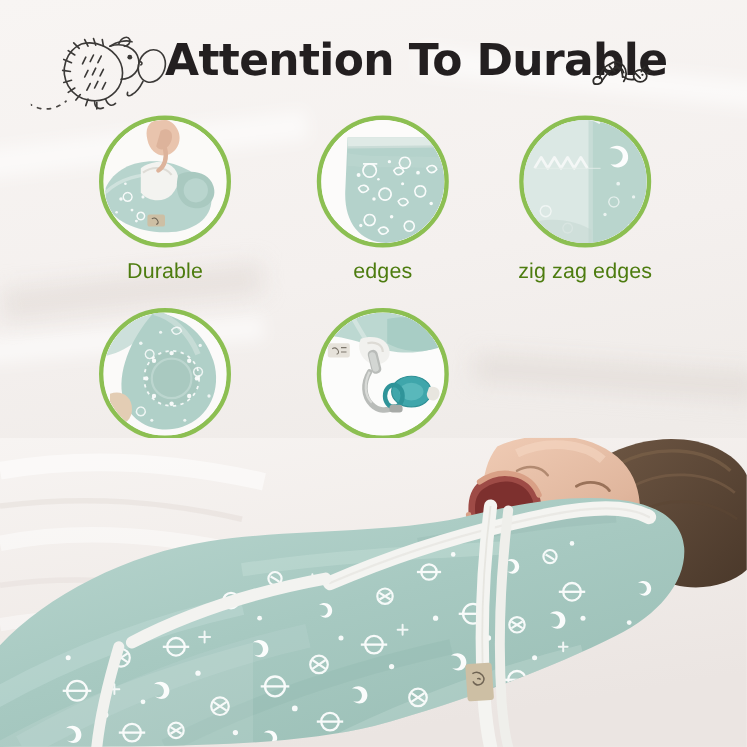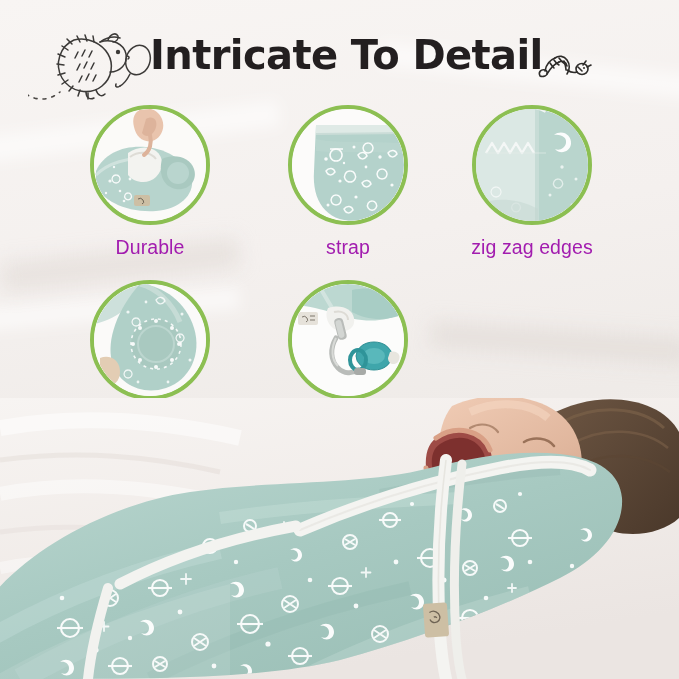--- a/index.html
+++ b/index.html
@@ -31,21 +31,21 @@
   
   .feat{position:absolute;width:128px;}
   .circ{
     position:relative;width:112px;height:112px;border-radius:50%;
     border:4px solid #8cbf52;overflow:hidden;background:#fbfbfa;
     margin:0 auto;
   }
   .circ-in{position:absolute;inset:0;overflow:hidden;border-radius:50%;}
   .cap{
     margin-top:11px;text-align:center;
-    font-size:19.5px;line-height:23px;color:#a21caf;font-weight:400;
+    font-size:19.5px;line-height:23px;color:#4d7c0f;font-weight:400;
     letter-spacing:.1px;white-space:nowrap;
   }
   .cap span{display:block;}
 
   
   #photo{position:absolute;left:0;top:398px;width:679px;height:281px;overflow:hidden;}
 
   svg{display:block;}
 </style>
 </head>
@@ -87,21 +87,21 @@
 
         <ellipse cx="110" cy="48" rx="12" ry="15" transform="rotate(18 110 48)"></ellipse>
         <path d="M102 62 C 99 68, 96 72, 92 74"></path>
         <path d="M92 74 C 89 76, 87 75, 88 72"></path>
       </g>
 
       <path d="M-2 82 C 10 90, 22 88, 32 80" fill="none" stroke="#4a4744" stroke-width="1.6" stroke-linecap="round" stroke-dasharray="3 6"></path>
     </svg>
   </div>
 
-  <div class="title">Intricate To Detail</div>
+  <div class="title">Attention To Durable</div>
 
   <div class="worm">
     <svg viewBox="0 0 62 42" width="62" height="42">
       <g fill="none" stroke="#2e2c2a" stroke-width="1.6" stroke-linecap="round" stroke-linejoin="round">
         <path d="M6 34 C 4 30, 7 27, 11 28 C 14 29, 14 33, 11 34 C 8 35, 6 34, 6 34 Z"></path>
         <path d="M11 29 C 12 23, 16 18, 21 16"></path>
         <path d="M13 32 C 16 27, 20 22, 25 20"></path>
         <path d="M21 16 C 25 13, 30 14, 33 18 C 36 22, 36 28, 33 32"></path>
         <path d="M25 20 C 29 18, 32 20, 33 24"></path>
 
@@ -200,21 +200,21 @@
               <circle cx="100" cy="76" r="1.6"></circle>
             <circle cx="36" cy="96" r="1.5"></circle>
               <circle cx="64" cy="88" r="1.6"></circle>
             <circle cx="94" cy="100" r="1.4"></circle>
               <circle cx="52" cy="54" r="1.2"></circle>
           </g>
         </svg>
       </div>
     </div>
     <div class="cap">
-      <span>strap</span>
+      <span>edges</span>
     </div>
   </div>
 
   <div class="feat" style="left:468px;top:105px;">
     <div class="circ">
       <div class="circ-in">
         <svg viewBox="0 0 112 112" width="112" height="112">
           <rect width="112" height="112" fill="#cfe0db"></rect>
 
           <rect x="0" y="0" width="62" height="112" fill="#dbe8e4"></rect>

